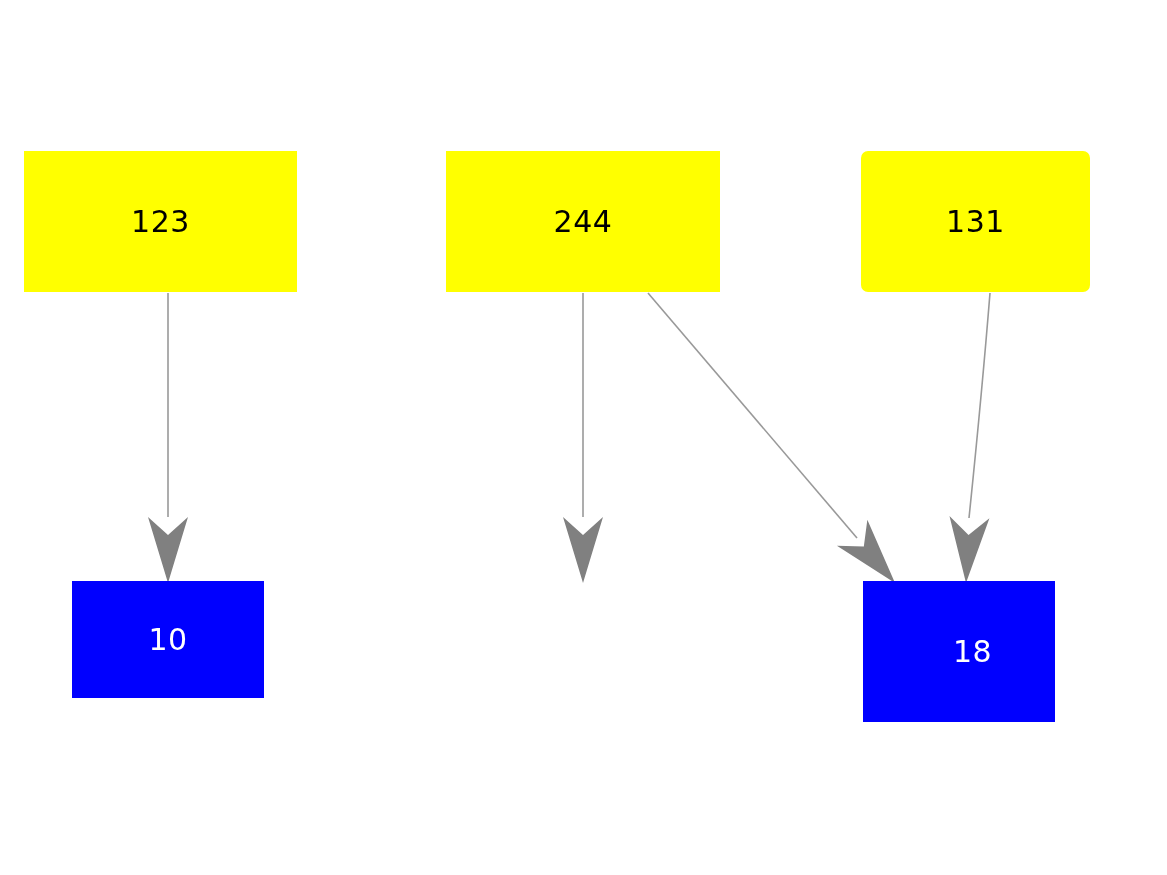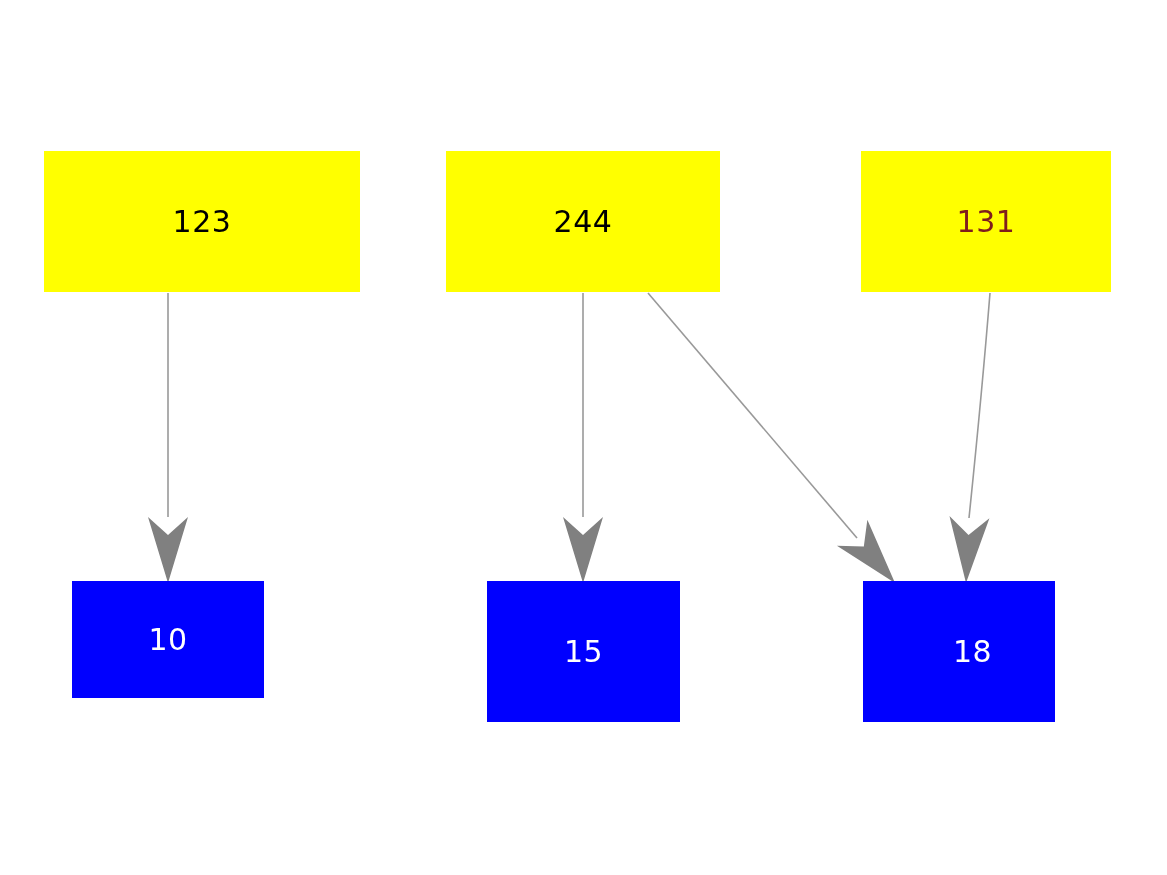--- a/index.html
+++ b/index.html
@@ -79,37 +79,34 @@
       <path d="M648,293 L857,538" fill="none" stroke="#999999" stroke-width="1.6"></path>
       <use href="#vee-head" x="0" y="0" transform="translate(895,583) rotate(49.5)"></use>
     </g>
 
     <g>
       <path d="M990,293 C983,380 975,460 969,518" fill="none" stroke="#999999" stroke-width="1.6"></path>
       <use href="#vee-head" x="0" y="0" transform="translate(966,583) rotate(93)"></use>
     </g>
   </svg>
 
-  <div class="node node-source" style="left: 44px; top: 151px; width: 316px; height: 141px; background: rgb(255, 255, 0); color: rgb(0, 0, 0);">
+  <div class="node node-source" style="left: 24px; top: 151px; width: 273px; height: 141px; background: rgb(255, 255, 0); color: rgb(0, 0, 0);">
     <span class="node-label">123</span>
   </div>
 
   <div class="node node-source" style="left: 446px; top: 151px; width: 274px; height: 141px; background: rgb(255, 255, 0); color: rgb(0, 0, 0);">
     <span class="node-label">244</span>
   </div>
 
-  <div class="node node-source" style="left: 861px; top: 151px; width: 250px; height: 141px; background: rgb(255, 255, 0); color: #7f1d1d;">
+  <div class="node node-source" style="left: 861px; top: 151px; width: 229px; height: 141px; background: rgb(255, 255, 0); color: #000000; border-radius: 7px;">
     <span class="node-label">131</span>
   </div>
 
   <div class="node node-target" style="left: 72px; top: 581px; width: 192px; height: 117px; background: rgb(0, 0, 255); color: rgb(255, 255, 255);">
     <span class="node-label">10</span>
   </div>
 
-  <div class="node node-target" style="left: 487px; top: 581px; width: 193px; height: 141px; background: rgb(0, 0, 255); color: rgb(255, 255, 255);">
-    <span class="node-label">15</span>
-  </div>
 
   <div class="node node-target" style="left: 863px; top: 581px; width: 192px; height: 141px; background: rgb(0, 0, 255); color: rgb(255, 255, 255); padding-left: 27px;">
     <span class="node-label">18</span>
   </div>
 
 </div>
 
 </body></html>

